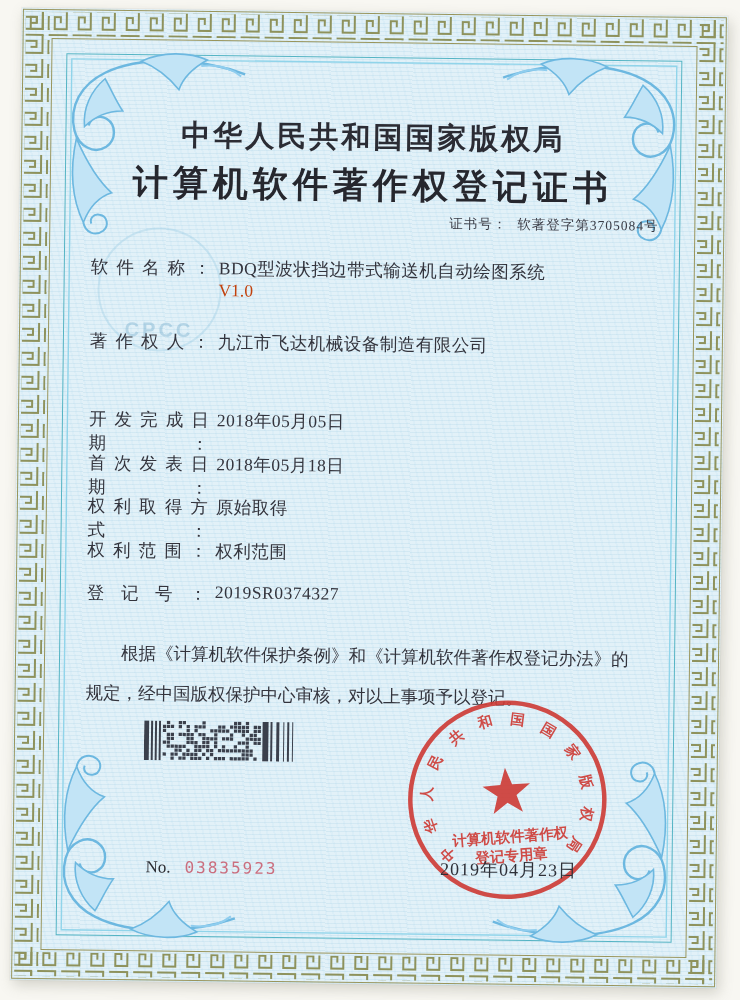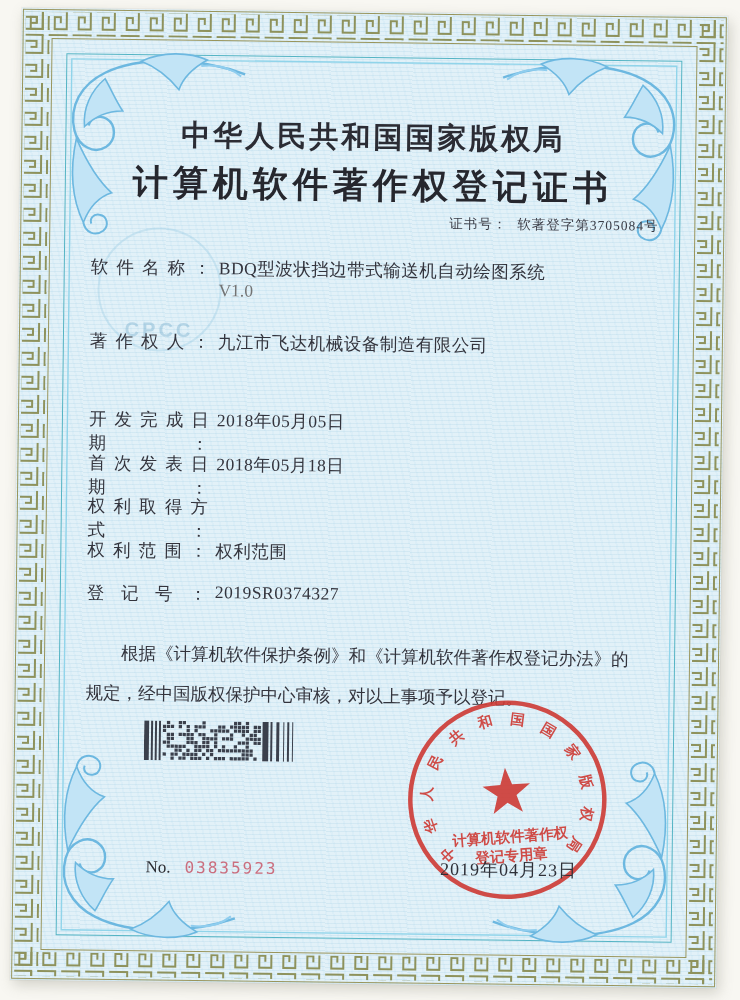--- a/index.html
+++ b/index.html
@@ -15,21 +15,21 @@
   .abs{position:absolute;}
   .t1{left:0;top:106px;width:100%;text-align:center;font-size:29px;font-weight:bold;
       letter-spacing:3px;color:#2b2c34;}
   .t2{left:0;top:150px;width:100%;text-align:center;font-size:35px;font-weight:bold;
       letter-spacing:5px;color:#26272e;}
   .certno{left:430px;top:202px;font-size:13.5px;color:#3a3c46;letter-spacing:1px;}
   .certno .val{margin-left:10px;}
   .frow{left:72px;display:flex;font-size:17.5px;color:#33343d;}
   .flabel{display:inline-block;width:120px;text-align:justify;text-align-last:justify;}
   .fval{margin-left:8px;letter-spacing:.5px;white-space:nowrap;}
-  .ver{left:200px;top:270px;font-size:17.5px;color:#737373;}
+  .ver{left:200px;top:270px;font-size:17.5px;color:#c2410c;}
   .stmt{left:72px;top:624px;width:576px;font-size:17.5px;color:#33343d;line-height:40px;}
   .stmt .l1{display:block;text-indent:2em;}
   .stmt .l2{display:block;}
   .wm{left:79px;top:218px;width:120px;height:120px;border-radius:50%;
       border:2px solid rgba(150,200,225,.35);}
   .wm span{position:absolute;left:0;right:0;bottom:8px;text-align:center;
       font-size:20px;font-weight:bold;letter-spacing:3px;color:rgba(120,175,205,.42);
       font-family:"Liberation Sans",sans-serif;}
   .sealdate{left:412px;top:844px;width:170px;text-align:center;font-size:18px;
       color:#2e3038;letter-spacing:1px;}
@@ -111,20 +111,21 @@
     <span class="fval">2018年05月05日</span>
   </div>
 
   <div class="abs frow" style="top:442px">
     <span class="flabel">首次发表日期：</span>
     <span class="fval">2018年05月18日</span>
   </div>
 
   <div class="abs frow" style="top:485px">
     <span class="flabel">权利取得方式：</span>
+    <span class="fval">原始取得</span>
   </div>
 
   <div class="abs frow" style="top:529px">
     <span class="flabel">权利范围：</span>
     <span class="fval">权利范围</span>
   </div>
 
   <div class="abs frow" style="top:572px">
     <span class="flabel">登记号：</span>
     <span class="fval">2019SR0374327</span>

